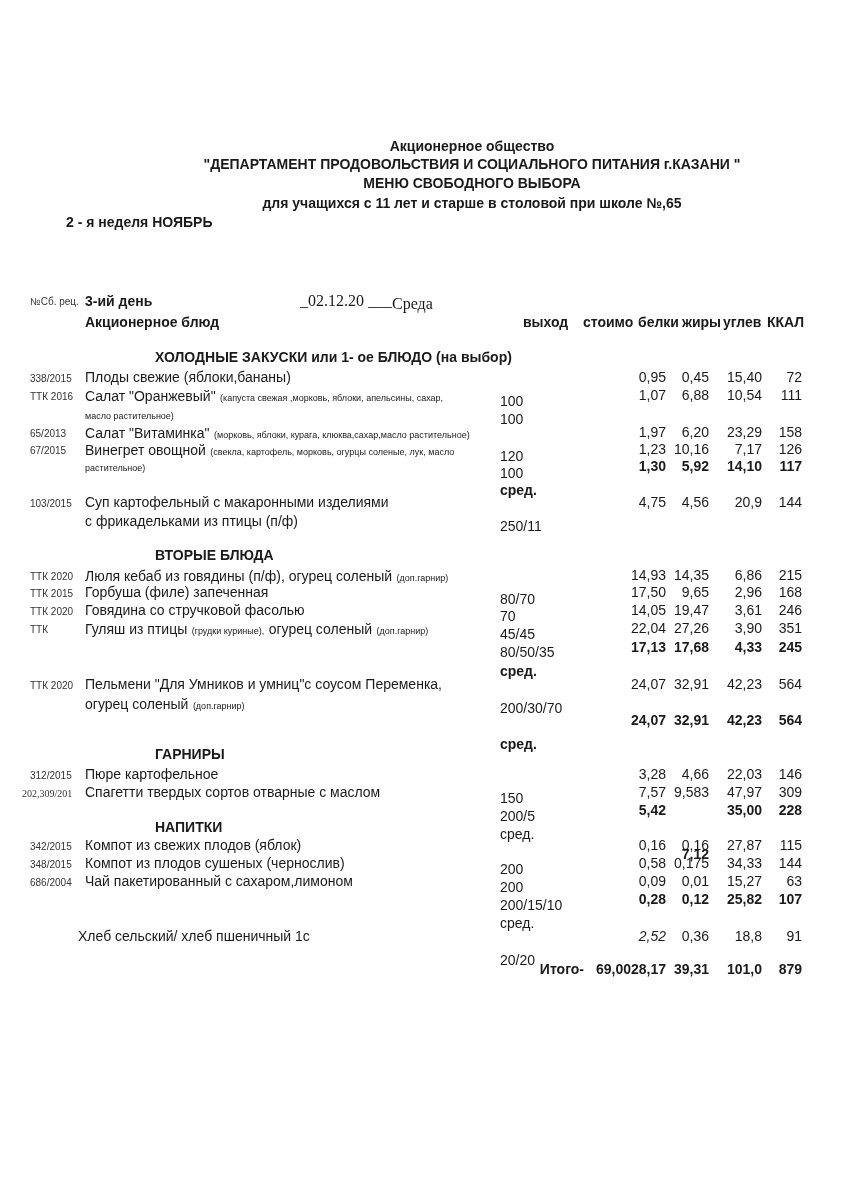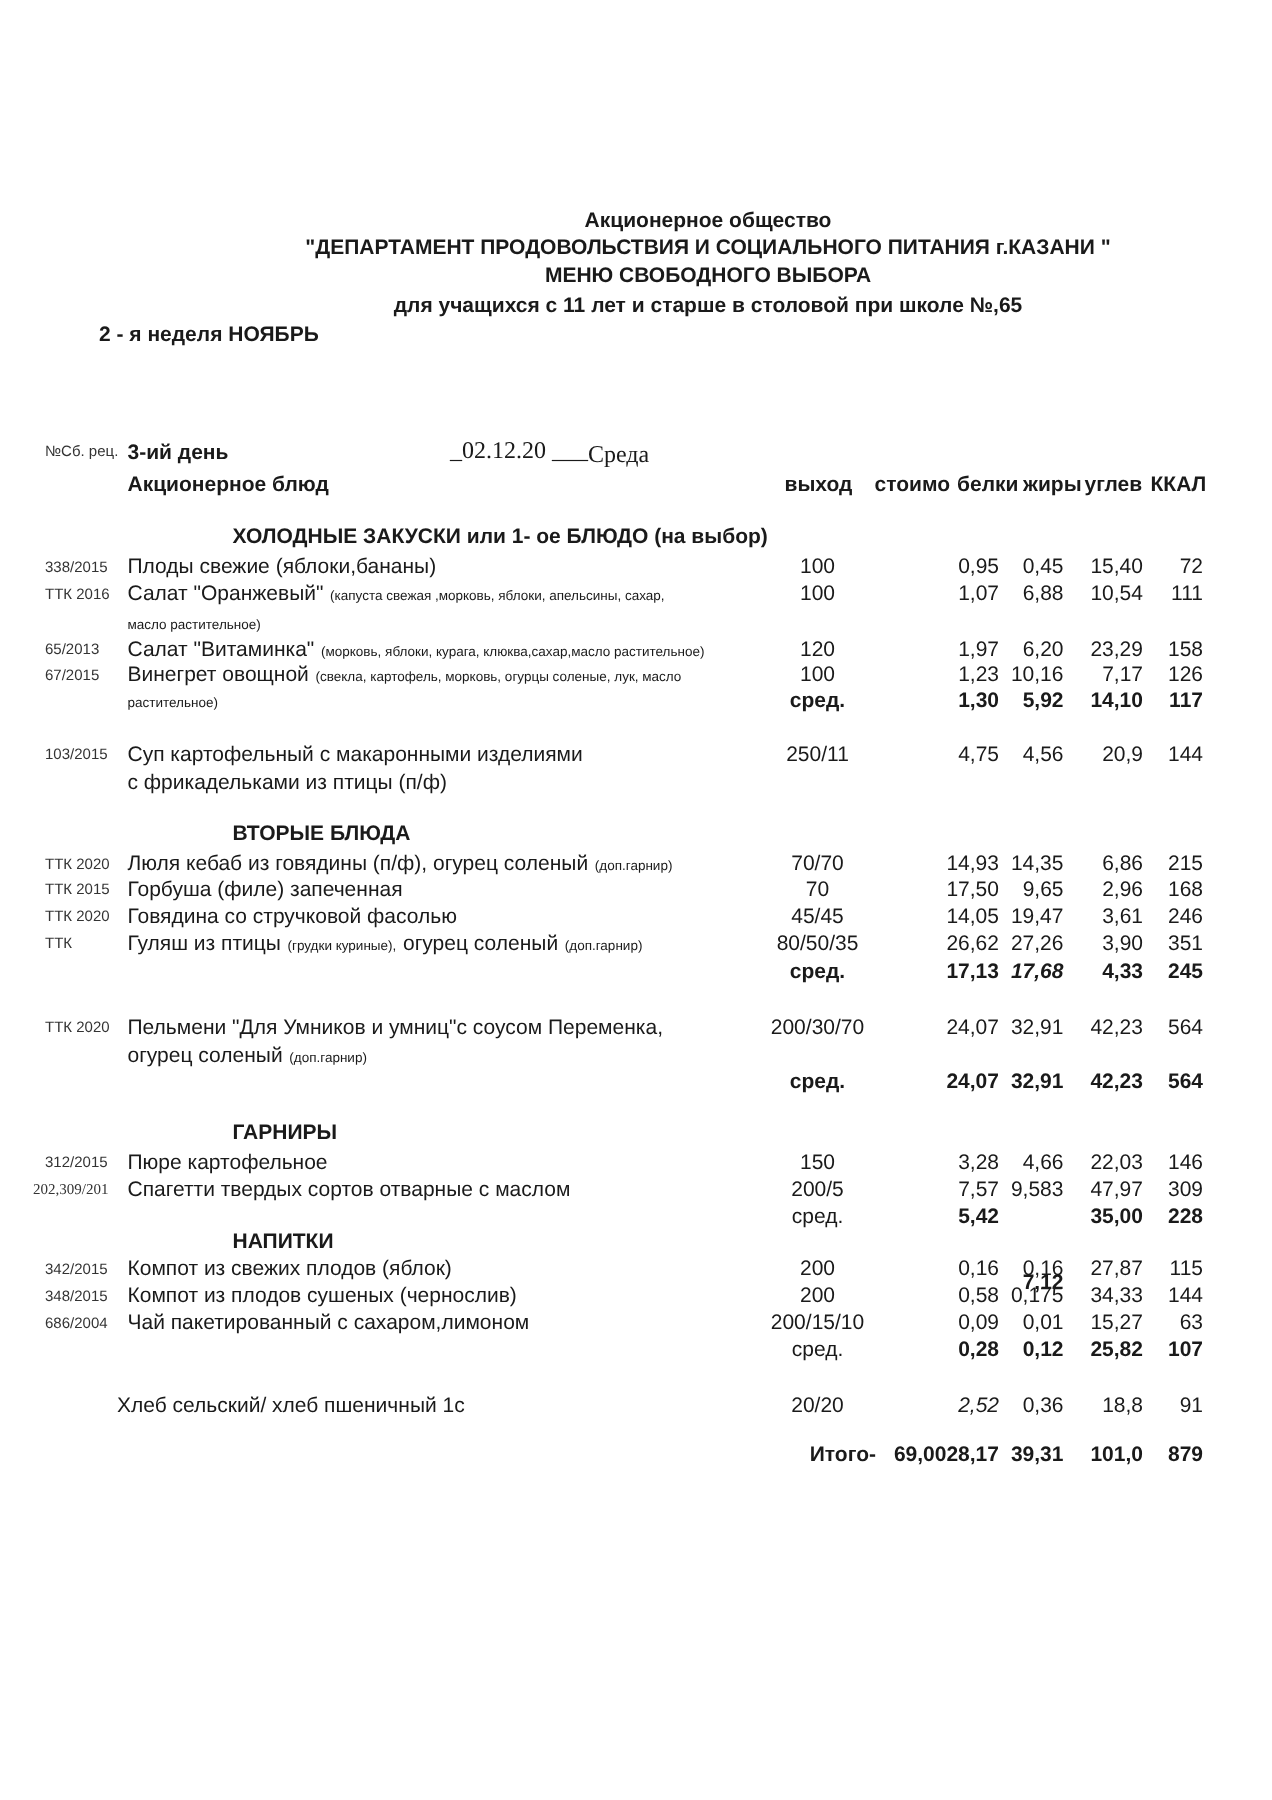--- a/index.html
+++ b/index.html
@@ -8,21 +8,21 @@
   .abs { position: absolute; white-space: nowrap; }
   .hdr { font-weight: bold; font-size: 14px; text-align: center; left: 0; width: 848px; }
   .bold { font-weight: bold; }
   .code { font-size: 10px; color: #333; }
   .name { font-size: 14px; }
   .note { font-size: 9px; }
   .num { font-size: 14px; text-align: right; }
   .sec { font-weight: bold; font-size: 14px; }
   .colhead { font-weight: bold; font-size: 14px; }
   .serif { font-family: "Liberation Serif", serif; font-size: 16px; }
-  .c-out { left: 500px; width: 90px; text-align: center; }
+  .c-out { left: 500px; width: 90px; text-align: left; margin-top: 24px; }
   .c-cost { left: 585px; width: 46px; text-align: right; }
   .c-b { left: 630px; width: 36px; text-align: right; }
   .c-f { left: 666px; width: 43px; text-align: right; }
   .c-c { left: 710px; width: 52px; text-align: right; }
   .c-k { left: 766px; width: 36px; text-align: right; }
 </style>
 </head>
 <body>
 
 <div class="abs hdr" style="top:138px; left:48px;">Акционерное  общество</div>
@@ -104,21 +104,21 @@
 <div class="abs num c-c" style="top:494px;">20,9</div>
 <div class="abs num c-k" style="top:494px;">144</div>
 
 <div class="abs sec" style="top:547px; left:155px;">ВТОРЫЕ  БЛЮДА</div>
 
 <div class="abs code" style="top:571px; left:30px;">ТТК 2020</div>
 <div class="abs" style="top:567px; left:85px;">
   <span class="name">Люля кебаб из говядины (п/ф), огурец соленый</span>
   <span class="note">(доп.гарнир)</span>
 </div>
-<div class="abs num c-out" style="top:567px;">70/70</div>
+<div class="abs num c-out" style="top:567px;">80/70</div>
 <div class="abs num c-b" style="top:567px;">14,93</div>
 <div class="abs num c-f" style="top:567px;">14,35</div>
 <div class="abs num c-c" style="top:567px;">6,86</div>
 <div class="abs num c-k" style="top:567px;">215</div>
 
 <div class="abs code" style="top:588px; left:30px;">ТТК 2015</div>
 <div class="abs name" style="top:584px; left:85px;">Горбуша (филе) запеченная</div>
 <div class="abs num c-out" style="top:584px;">70</div>
 <div class="abs num c-b" style="top:584px;">17,50</div>
 <div class="abs num c-f" style="top:584px;">9,65</div>
@@ -134,28 +134,28 @@
 <div class="abs num c-k" style="top:602px;">246</div>
 
 <div class="abs code" style="top:624px; left:30px;">ТТК</div>
 <div class="abs" style="top:620px; left:85px;">
   <span class="name">Гуляш из птицы</span>
   <span class="note">(грудки куриные),</span>
   <span class="name">огурец соленый</span>
   <span class="note">(доп.гарнир)</span>
 </div>
 <div class="abs num c-out" style="top:620px;">80/50/35</div>
-<div class="abs num c-b" style="top:620px;">26,62</div>
+<div class="abs num c-b" style="top:620px;">22,04</div>
 <div class="abs num c-f" style="top:620px;">27,26</div>
 <div class="abs num c-c" style="top:620px;">3,90</div>
 <div class="abs num c-k" style="top:620px;">351</div>
 
 <div class="abs num bold c-out" style="top:639px;">сред.</div>
 <div class="abs num bold c-b" style="top:639px;">17,13</div>
-<div class="abs num bold c-f" style="top:639px;font-style:italic;">17,68</div>
+<div class="abs num bold c-f" style="top:639px;">17,68</div>
 <div class="abs num bold c-c" style="top:639px;">4,33</div>
 <div class="abs num bold c-k" style="top:639px;">245</div>
 
 <div class="abs code" style="top:680px; left:30px;">ТТК 2020</div>
 <div class="abs name" style="top:676px; left:85px;">Пельмени "Для Умников и умниц"с соусом Переменка,</div>
 <div class="abs" style="top:695px; left:85px;">
   <span class="name">огурец соленый</span>
   <span class="note">(доп.гарнир)</span>
 </div>
 <div class="abs num c-out" style="top:676px;">200/30/70</div>

